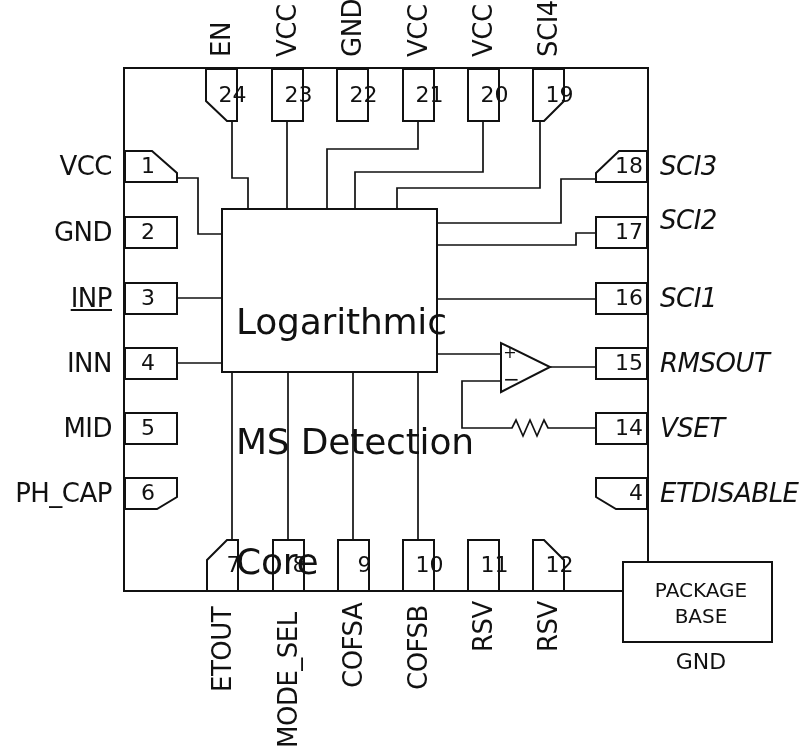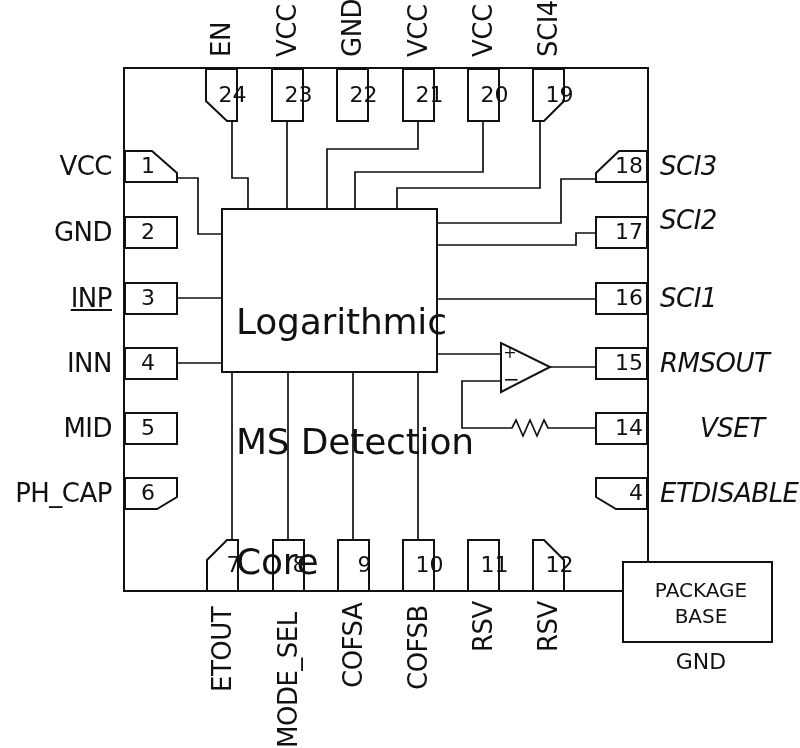--- a/index.html
+++ b/index.html
@@ -138,21 +138,21 @@
   <div class="plabel lcol" style="top:216px;">GND</div>
   <div class="plabel lcol" style="top:282px;text-decoration:underline;">INP</div>
   <div class="plabel lcol" style="top:347px;">INN</div>
   <div class="plabel lcol" style="top:412px;">MID</div>
   <div class="plabel lcol" style="top:477px;">PH_CAP</div>
 
   <div class="plabel rcol" style="top:150px;">SCI3</div>
   <div class="plabel rcol" style="top:204px;">SCI2</div>
   <div class="plabel rcol" style="top:282px;">SCI1</div>
   <div class="plabel rcol" style="top:347px;">RMSOUT</div>
-  <div class="plabel rcol" style="top:412px;margin-left:40px;">VSET</div>
+  <div class="plabel rcol" style="top:412px;">VSET</div>
   <div class="plabel rcol" style="top:477px;">ETDISABLE</div>
 
   <div class="vlabel" style="left:206px;top:57px;">EN</div>
   <div class="vlabel" style="left:272px;top:57px;">VCC</div>
   <div class="vlabel" style="left:337px;top:57px;">GND</div>
   <div class="vlabel" style="left:403px;top:57px;">VCC</div>
   <div class="vlabel" style="left:468px;top:57px;">VCC</div>
   <div class="vlabel" style="left:533px;top:57px;">SCI4</div>
 
   <div class="vlabel" style="left:207px;top:692px;">ETOUT</div>

